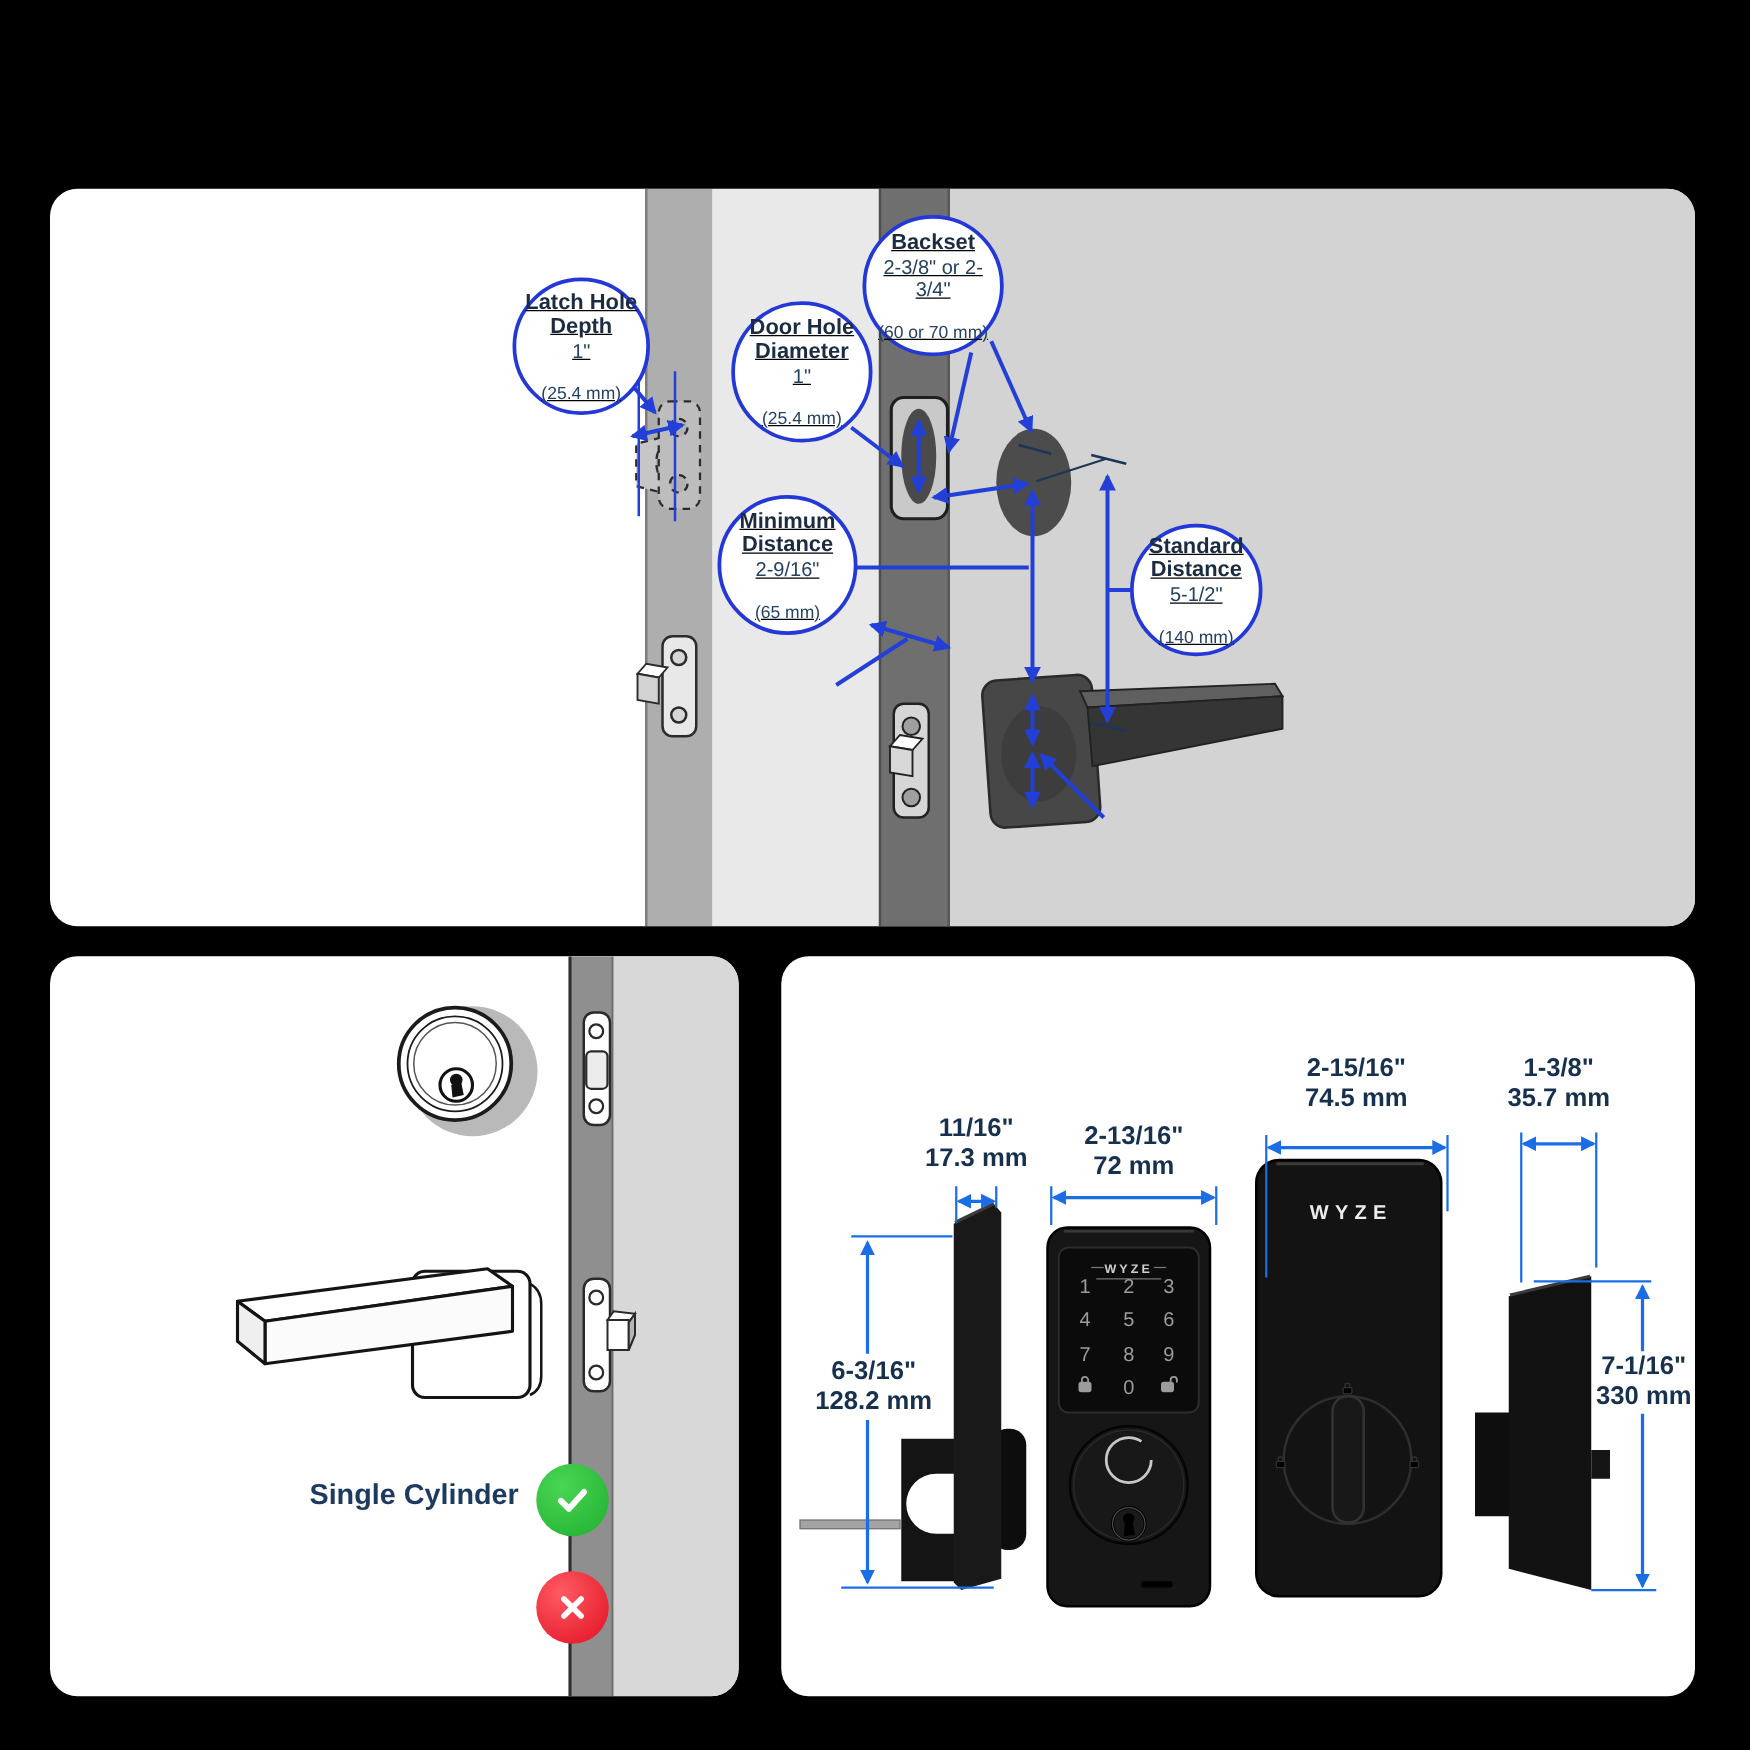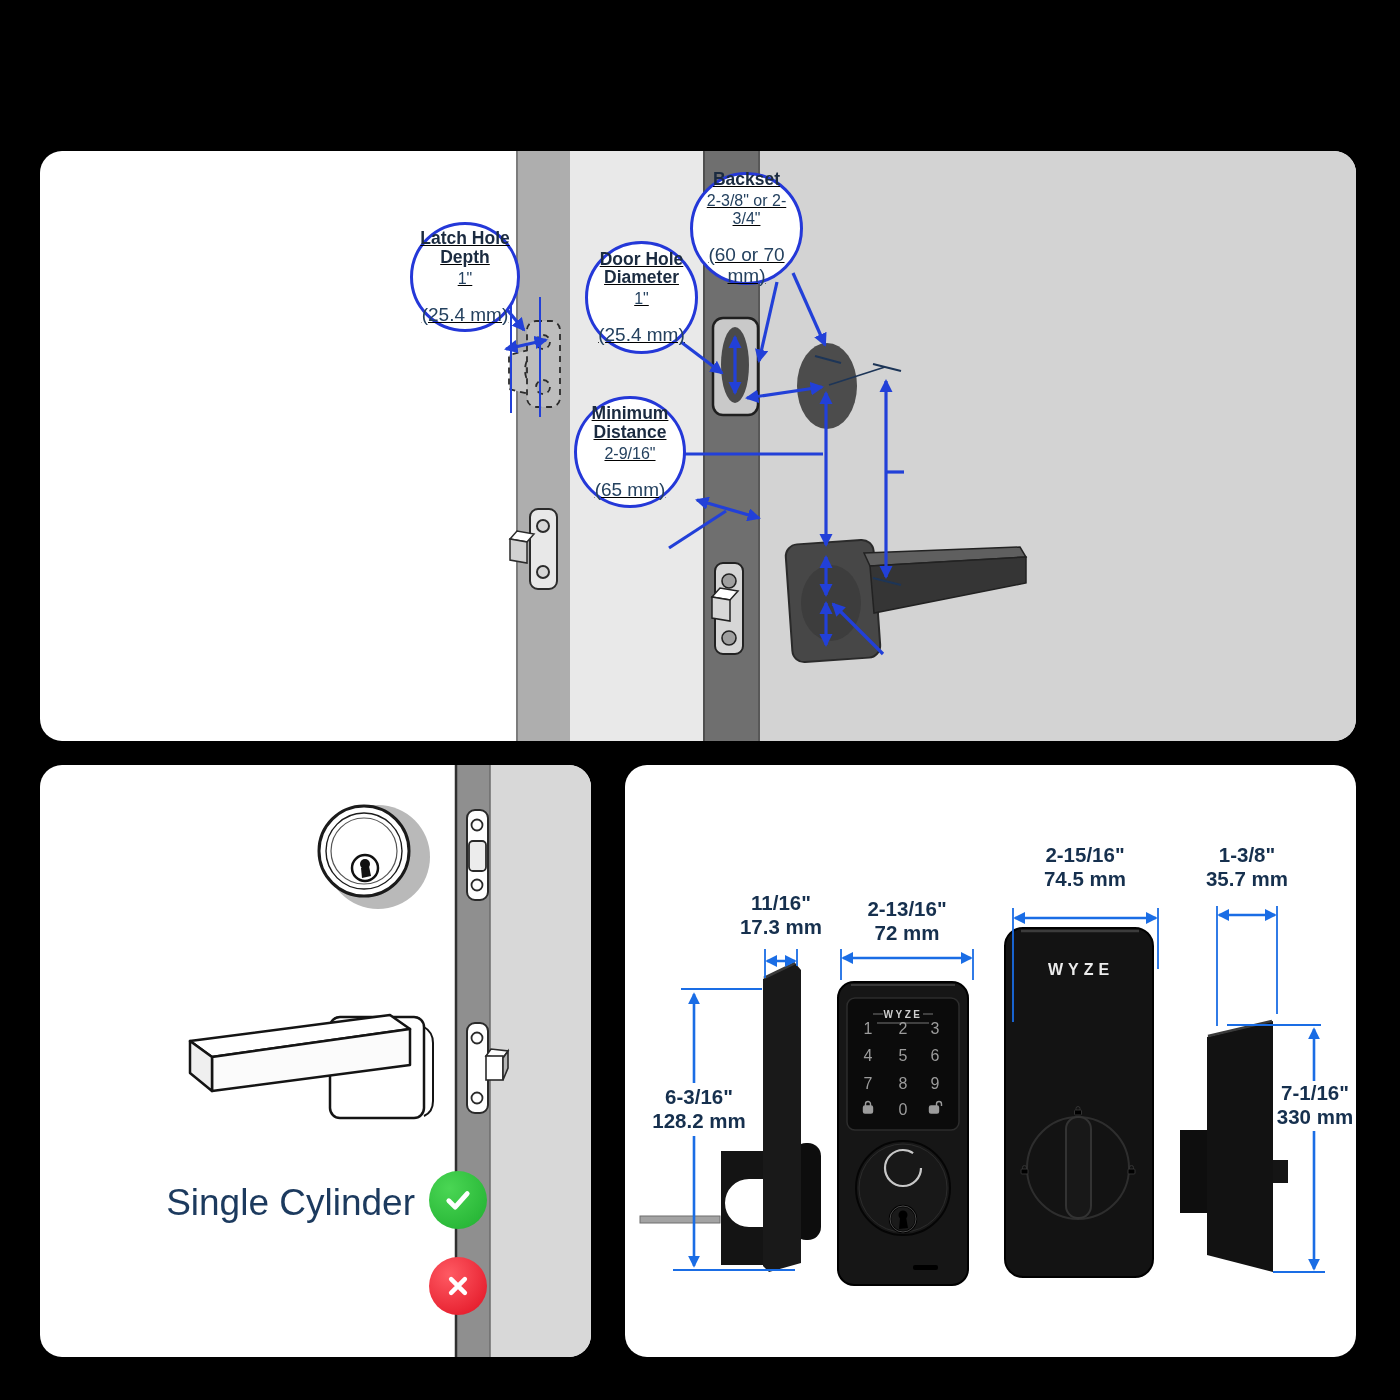--- a/index.html
+++ b/index.html
@@ -10,27 +10,27 @@
   #panel-compat { left:40px;  top:765px; width:551px;  height:592px; }
   #panel-dims   { left:625px; top:765px; width:731px;  height:592px; }
   svg.fill { position:absolute; left:0; top:0; display:block; }
 
   
   .callout { position:absolute; background:#fff; border:3.5px solid #2438d8; border-radius:50%;
              display:flex; flex-direction:column; align-items:center; justify-content:center;
              text-align:center; box-sizing:border-box; padding:4px;text-decoration:underline; }
   .c-title  { font-weight:700; font-size:17.5px; line-height:1.08; color:#1b2b40; }
   .c-value  { font-weight:500; font-size:16px;   line-height:1.12; color:#24415f; margin-top:3px; }
-  .c-metric { font-weight:500; font-size:19px; line-height:1.12; color:#24415f;margin-top:16px; }
+  .c-metric { font-weight:500; font-size:14px; line-height:1.12; color:#24415f;margin-top:16px; }
   .nowrap { white-space:nowrap; }
   .v-sm { font-size:13.5px; }
 
   
   .compat-label { position:absolute; left:40px; width:335px; text-align:right;
-                  font-weight:400; font-size:37px; color:#1c3a5e; }
+                  font-weight:700; font-size:23px; color:#1c3a5e; }
   .badge { position:absolute; width:58px; height:58px; border-radius:50%;
            display:flex; align-items:center; justify-content:center; }
   .badge-yes { background:radial-gradient(circle at 35% 30%, #4ad654, #1fae2f); }
   .badge-no  { background:radial-gradient(circle at 35% 30%, #ff5a63, #e01021); }
 
   
   .dim-label { position:absolute; width:120px; text-align:center;
                font-weight:700; font-size:20.5px; line-height:1.16; color:#16304e; }
 
   
@@ -139,20 +139,25 @@
     <div class="callout" style="left:650px; top:21px;  width:113px; height:113px;">
       <div class="c-title">Backset</div>
       <div class="c-value" style="width:90px;">2-3/8" or 2-3/4"</div>
       <div class="c-metric">(60 or 70 mm)</div>
     </div>
     <div class="callout" style="left:534px; top:245px; width:112px; height:112px;">
       <div class="c-title">Minimum Distance</div>
       <div class="c-value">2-9/16"</div>
       <div class="c-metric">(65 mm)</div>
     </div>
+    <div class="callout" style="left:864px; top:268px; width:106px; height:106px;">
+      <div class="c-title">Standard Distance</div>
+      <div class="c-value">5-1/2"</div>
+      <div class="c-metric">(140 mm)</div>
+    </div>
   </div>
 
   <div class="panel" id="panel-compat">
     <svg class="fill" width="551" height="592" viewBox="0 0 551 592">
 
       <g>
         <rect x="416" y="0" width="34" height="592" fill="#8f8f8f"></rect>
         <line x1="416" y1="0" x2="416" y2="592" stroke="#2f2f2f" stroke-width="2.5"></line>
         <rect x="450" y="0" width="101" height="592" fill="#d8d8d8"></rect>
         <line x1="450" y1="0" x2="450" y2="592" stroke="#6d6d6d" stroke-width="1.5"></line>

